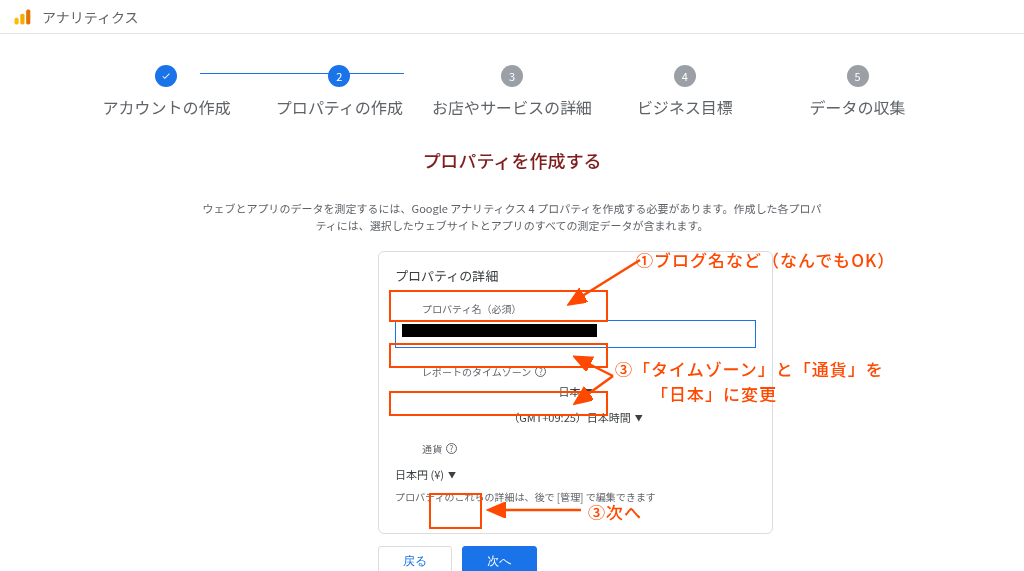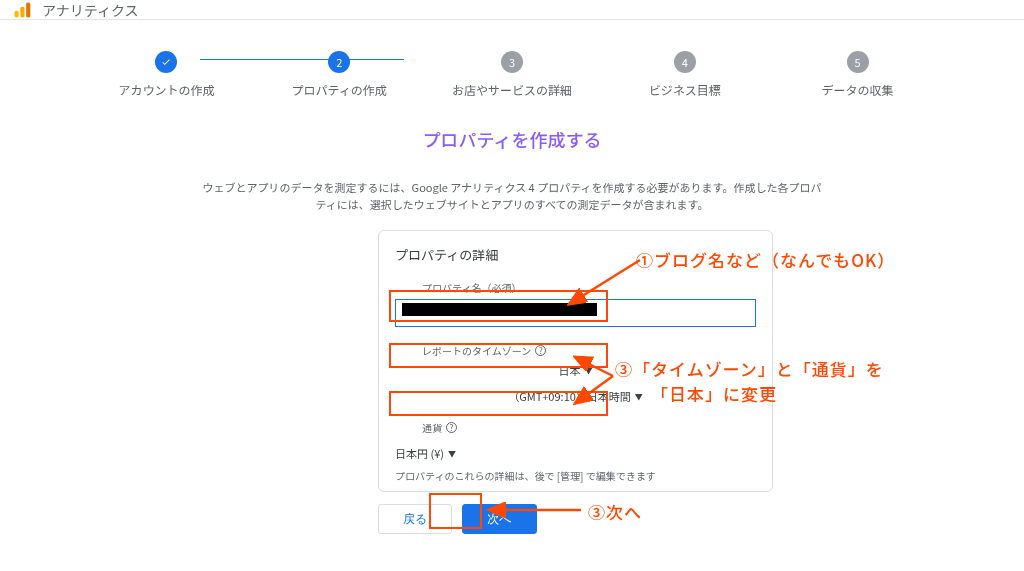--- a/index.html
+++ b/index.html
@@ -12,21 +12,21 @@
     overflow: hidden;
     position: relative;
   }
 
   
   .header {
     display: flex;
     align-items: center;
     padding: 6px 12px;
     border-bottom: 1px solid #e3e3e3;
-    height: 20px;
+    height: 34px;
   }
   .logo { width: 20px; height: 20px; display: inline-block; }
   .header-title { font-size: 14px; color: #5f6368; margin-left: 10px; }
 
   
   .stepper {
     display: flex;
     justify-content: space-between;
     padding: 28px 80px 0 80px;
     position: relative;
@@ -44,57 +44,57 @@
     justify-content: center;
     font-size: 11px;
     color: #fff;
     background: #9aa0a6;
     position: relative;
     z-index: 2;
   }
   .step.active .step-circle { background: #1a73e8; }
   .step-circle.check { background: #1a73e8; }
   .step-label {
-    font-size: 12px;
+    font-size: 16px;
     color: #5f6368;
     margin-top: 8px;
   }
   .stepper-line {
     position: absolute;
     top: 39px;
     left: 19.5%;
     width: 20%;
     height: 1px;
     background: #1a73e8;
   }
 
   
   .headline {
     text-align: center;
     font-size: 18px;
     font-weight: 500;
     margin-top: 28px;
-    color: #8b5cf6;
+    color: #7f1d1d;
   }
   .subtext {
     text-align: center;
     font-size: 11px;
     color: #5f6368;
     margin: 27px auto 0 auto;
     width: 620px;
     line-height: 1.5;
   }
 
   
   .card {
     width: 395px;
     margin: 18px 0 0 378px;
     border: 1px solid #dadce0;
     border-radius: 6px;
-    padding: 14px 16px 8px 16px;
+    padding: 14px 16px 29px 16px;
     background: #fff;
   }
   .card-title {
     font-size: 13px;
     color: #3c4043;
   }
   .field-label {
     font-size: 10px;
     color: #5f6368;
     margin-top: 16px;
@@ -234,21 +234,21 @@
   <div class="field-label">
     <span>レポートのタイムゾーン</span>
     <span class="help-circle">?</span>
   </div>
   <div class="tz-row">
     <span class="dd">
       <span>日本</span>
       <span class="caret">▼</span>
     </span>
     <span class="dd">
-      <span>（GMT+09:10）日本時間</span>
+      <span>（GMT+09:25）日本時間</span>
       <span class="caret">▼</span>
     </span>
   </div>
 
   <div class="field-label">
     <span>通貨</span>
     <span class="help-circle">?</span>
   </div>
   <div class="currency-row">
     <span class="dd">

